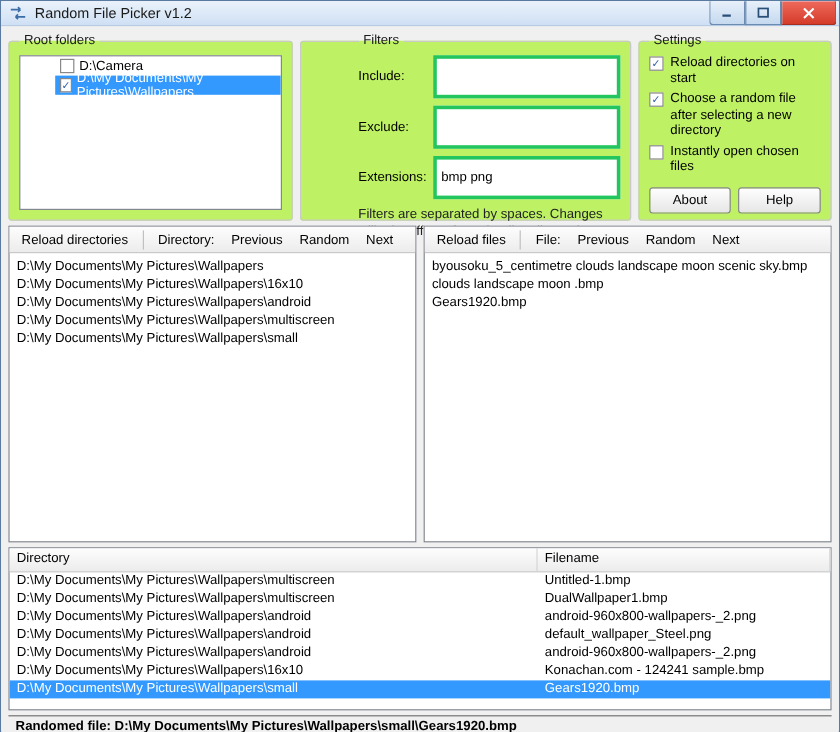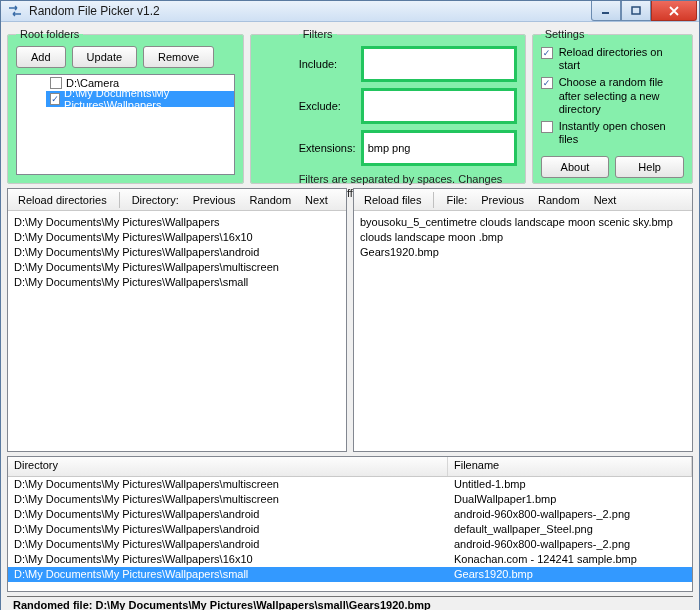--- a/index.html
+++ b/index.html
@@ -11,21 +11,21 @@
 .titlebar-icon { width: 16px; height: 16px; margin: 0 6px; display: flex; align-items: center; justify-content: center; color: #3b6da8; }
 .titlebar-title { flex: 1; color: #1a1a1a; font-size: 12px; }
 .win-buttons { display: flex; height: 20px; margin-right: 2px; }
 .win-btn { width: 30px; height: 20px; border: 1px solid #6b8bb0; border-top: none; background: linear-gradient(#e7f0fa, #c5d9ef); display: flex; align-items: center; justify-content: center; font-size: 10px; color: #2a4e7a; }
 .win-btn.minimize { border-radius: 0 0 0 3px; }
 .win-btn.close { background: linear-gradient(#ee6a5c, #d43b29); color: #fff; border-color: #a52e20; border-radius: 0 0 3px 0; width: 46px; }
 
 .client { flex: 1; background: #f0f0f0; padding: 6px; display: flex; flex-direction: column; gap: 4px; }
 
 .top-panels { display: flex; gap: 6px; height: 156px; }
-fieldset { border: 1px solid #c9c9c9; border-radius: 3px; padding: 6px 8px 8px 8px; background: #86efac; justify-content: space-between; }
+fieldset { border: 1px solid #c9c9c9; border-radius: 3px; padding: 6px 8px 8px 8px; background: #bef264; justify-content: space-between; }
 legend { font-size: 11px; padding: 0 4px; color: #1a1a1a; }
 
 .root-folders { width: 262px; display: flex; flex-direction: column; }
 .root-buttons { display: flex; gap: 6px; margin-bottom: 6px; }
 .btn { height: 22px; padding: 0 14px; border: 1px solid #8a8a8a; border-radius: 3px; background: linear-gradient(#fefefe, #e6e6e6); font-size: 11px; cursor: pointer; }
 
 .root-list { flex: 1; background: #fff; border: 1px solid #828790; overflow: auto; }
 .root-item { display: flex; align-items: center; height: 16px; padding: 0 4px; gap: 4px; margin-left: 29px; }
 .root-item.selected { background: #3399ff; color: #fff; }
 .chk { width: 12px; height: 12px; border: 1px solid #888; background: #fff; display: inline-flex; align-items: center; justify-content: center; font-size: 9px; color: #2a5caa; }
@@ -94,25 +94,20 @@
           </svg>
         </div>
     </div>
   </div>
 
   <div class="client">
 
     <div class="top-panels">
       <fieldset class="root-folders">
         <legend>Root folders</legend>
-        <div class="root-buttons">
-          <button class="btn">Add</button>
-          <button class="btn">Update</button>
-          <button class="btn">Remove</button>
-        </div>
         <div class="root-list" id="root-list">
             <div class="root-item">
               <span class="chk"></span>
               <span>D:\Camera</span>
             </div>
             <div class="root-item selected">
               <span class="chk">✓</span>
               <span>D:\My Documents\My Pictures\Wallpapers</span>
             </div>
           </div>

